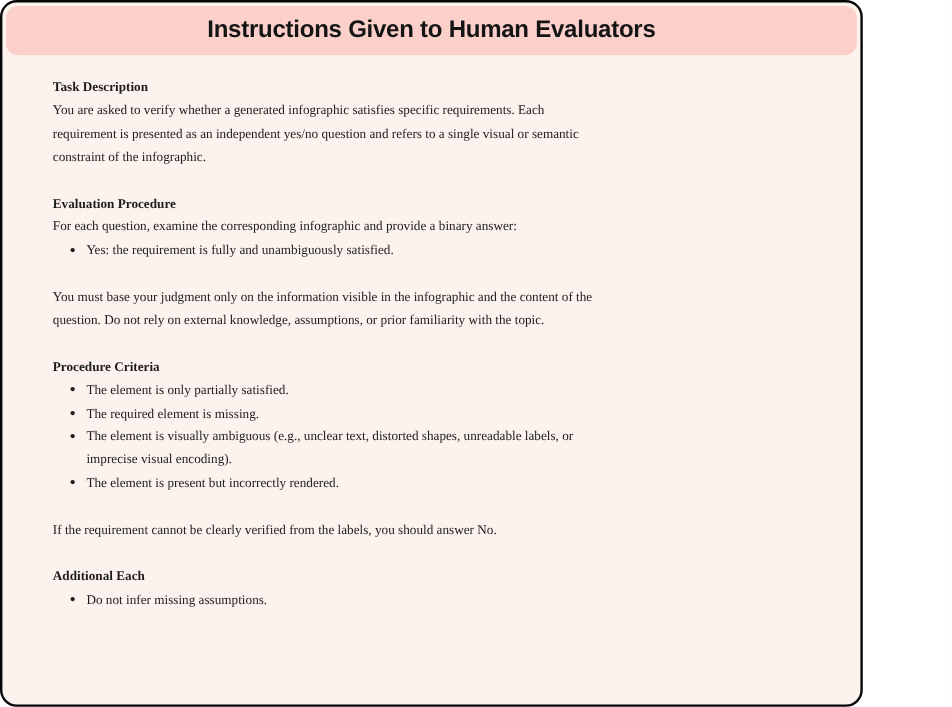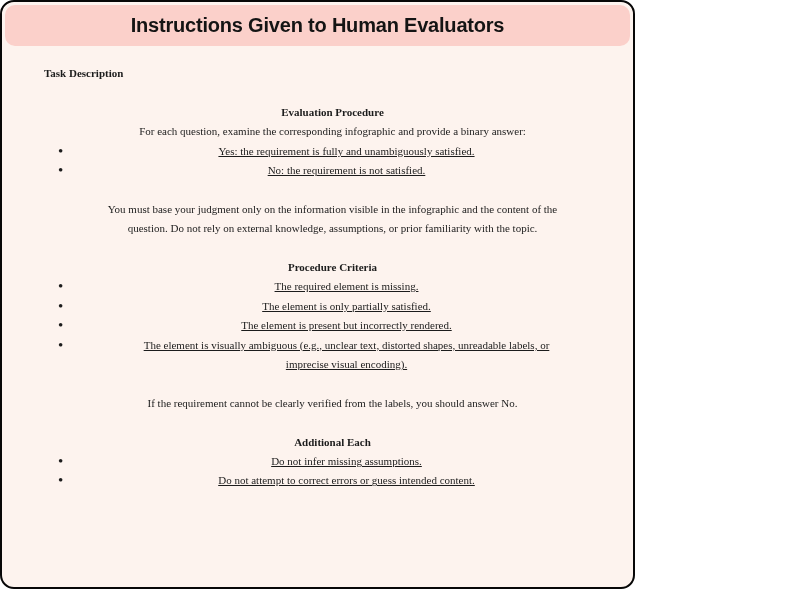--- a/index.html
+++ b/index.html
@@ -6,21 +6,21 @@
     margin: 0;
     padding: 0;
     background: #ffffff;
     width: 793px;
     height: 589px;
     overflow: hidden;
   }
   .card {
     position: absolute;
     left: 0; top: 0;
-    width: 635px;
+    width: 719px;
     height: 589px;
     box-sizing: border-box;
     background: #fdf3ee;
     border: 2px solid #070707;
     border-radius: 14px;
     overflow: hidden;
   }
   .card-header {
     margin: 3px;
     height: 41px;
@@ -38,28 +38,27 @@
     letter-spacing: -0.2px;
     color: #141414;
   }
   .card-body {
     padding: 15px 12px 0 42px;
     font-family: "Liberation Serif", "DejaVu Serif", serif;
     font-size: 11px;
     line-height: 19.4px;
     color: #1c1c1c;
   }
-  .block + .block { margin-top: 19.4px; text-align: center; }
+  .block + .block { margin-top: 19.4px; }
   .card-body p { margin: 0; white-space: pre-line; }
   .sec-heading { font-weight: 700; }
   ul.bullets {
     margin: 0;
     padding: 0;
     list-style: none;
-    text-decoration: underline;
   }
   ul.bullets li {
     position: relative;
     padding-left: 28px;
     white-space: pre-line;
   }
   ul.bullets li::before {
     content: "\2022";
     position: absolute;
     left: 14px;
@@ -72,53 +71,54 @@
 
 <div class="card">
   <div class="card-header">
     <h1 class="card-title">Instructions Given to Human Evaluators</h1>
   </div>
 
   <div class="card-body">
 
     <div class="block">
       <p class="sec-heading">Task Description</p>
+      <p>You are asked to verify whether a generated infographic satisfies specific requirements. Each
+requirement is presented as an independent yes/no question and refers to a single visual or semantic
+constraint of the infographic.</p>
     </div>
 
     <div class="block">
       <p class="sec-heading">Evaluation Procedure</p>
       <p>For each question, examine the corresponding infographic and provide a binary answer:</p>
       <ul class="bullets">
         <li>Yes: the requirement is fully and unambiguously satisfied.</li>
-        <li>No: the requirement is not satisfied.</li>
       </ul>
     </div>
 
     <div class="block">
       <p>You must base your judgment only on the information visible in the infographic and the content of the
 question. Do not rely on external knowledge, assumptions, or prior familiarity with the topic.</p>
     </div>
 
     <div class="block">
       <p class="sec-heading">Procedure Criteria</p>
       <ul class="bullets">
+        <li>The element is only partially satisfied.</li>
         <li>The required element is missing.</li>
-        <li>The element is only partially satisfied.</li>
-        <li>The element is present but incorrectly rendered.</li>
         <li>The element is visually ambiguous (e.g., unclear text, distorted shapes, unreadable labels, or
 imprecise visual encoding).</li>
+        <li>The element is present but incorrectly rendered.</li>
       </ul>
     </div>
 
     <div class="block">
       <p>If the requirement cannot be clearly verified from the labels, you should answer No.</p>
     </div>
 
     <div class="block">
       <p class="sec-heading">Additional Each</p>
       <ul class="bullets">
         <li>Do not infer missing assumptions.</li>
-        <li>Do not attempt to correct errors or guess intended content.</li>
       </ul>
     </div>
 
   </div>
 </div>
 
 </body></html>

